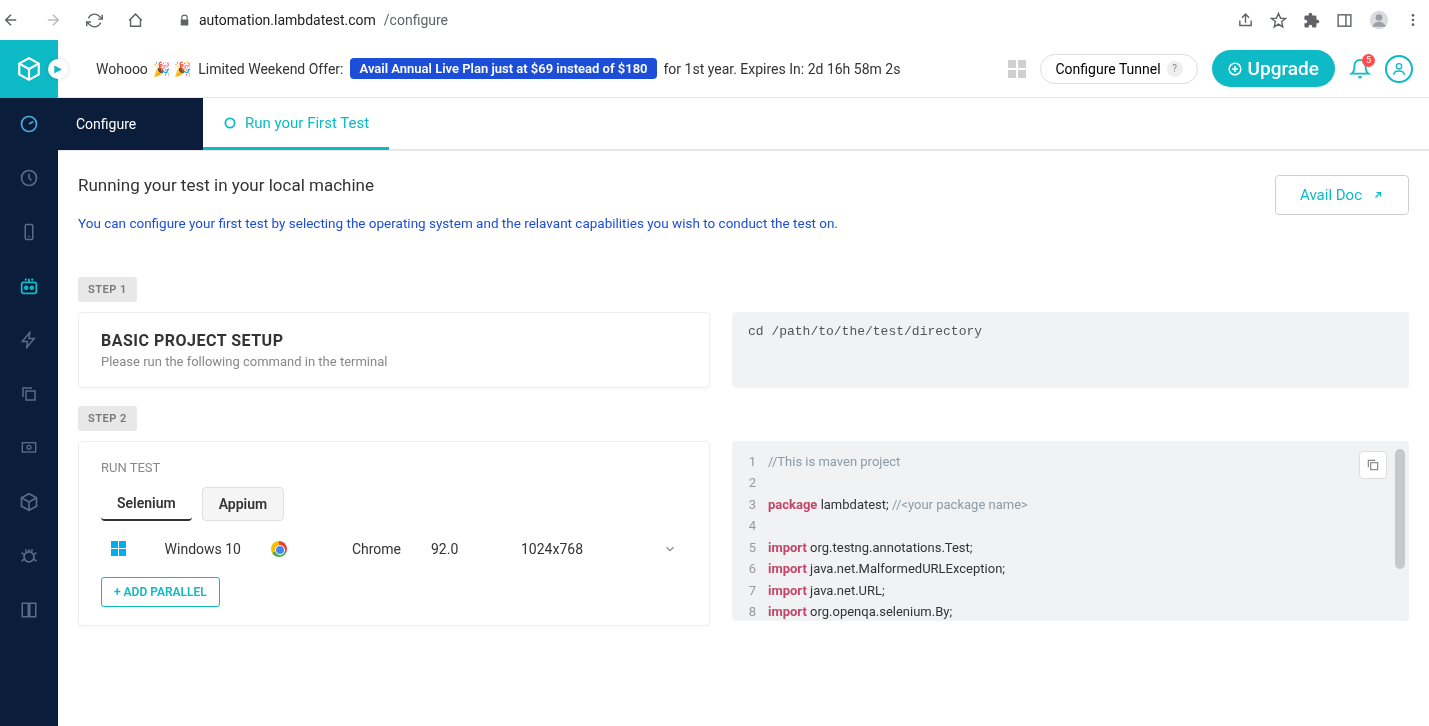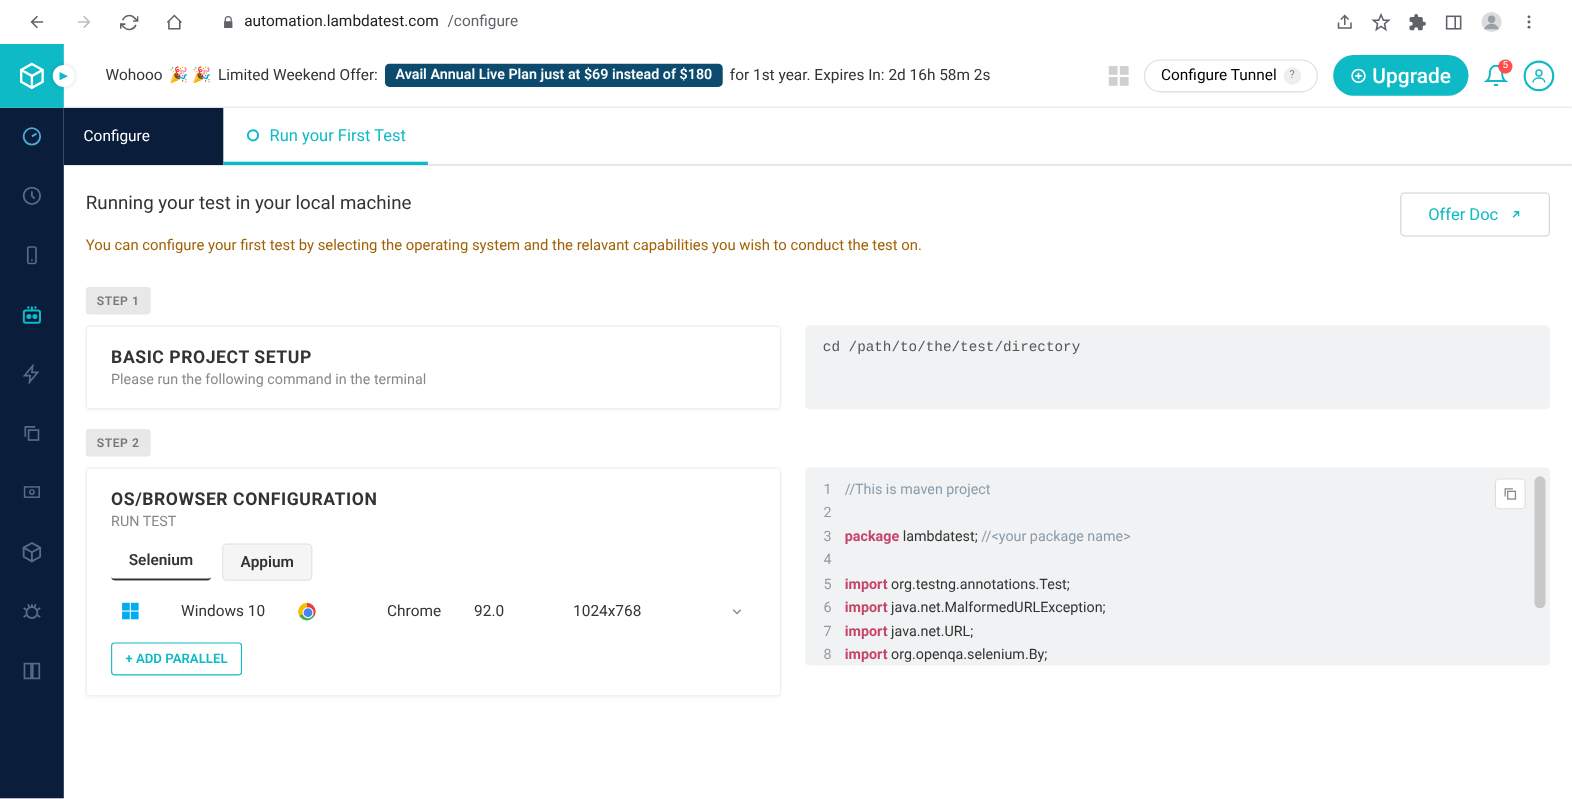--- a/index.html
+++ b/index.html
@@ -1,32 +1,32 @@
 <!DOCTYPE html>
 <html><head>
 <meta charset="utf-8">
 <style>
 * { margin: 0; padding: 0; box-sizing: border-box; font-family: -apple-system, BlinkMacSystemFont, "Segoe UI", Roboto, sans-serif; }
 body { background: #fff; color: #333; overflow: hidden; }
 
 
-.browser-bar { height: 40px; display: flex; align-items: center; padding: 0 25px; gap: 24px; background: #fff; }
+.browser-bar { height: 40px; display: flex; align-items: center; padding: 0 2px; gap: 24px; background: #fff; }
 .browser-bar .nav-icon { color: #5f6368; cursor: pointer; display: flex; align-items: center; }
 .browser-bar .nav-icon.disabled { color: #bdbdbd; }
 .url-bar { flex: 1; display: flex; align-items: center; gap: 8px; padding: 4px 10px; font-size: 14px; color: #202124; }
 .url-bar .lock { color: #5f6368; }
 .url-path { color: #5f6368; }
 .browser-right { display: flex; gap: 16px; align-items: center; color: #5f6368; padding-right: 6px; }
 
 
 .top-banner { height: 58px; display: flex; align-items: center; padding: 0 16px 0 0; border-bottom: 1px solid #e7e7e7; background: #fff; }
 .logo-box { width: 58px; height: 58px; background: #0ebac5; display: flex; align-items: center; justify-content: center; color: #fff; position: relative; }
 .logo-expand { position: absolute; right: -10px; top: 50%; transform: translateY(-50%); width: 20px; height: 20px; background: #fff; border-radius: 50%; display: flex; align-items: center; justify-content: center; color: #0ebac5; font-size: 10px; box-shadow: 0 0 4px rgba(0,0,0,0.15); }
 .banner-text { margin-left: 38px; font-size: 14px; color: #333; display: flex; align-items: center; gap: 6px; }
-.offer-pill { background: #0c4a6e; color: #fff; font-weight: 600; padding: 3px 10px; border-radius: 4px; font-size: 13px; }
+.offer-pill { background: #1d4ed8; color: #fff; font-weight: 600; padding: 3px 10px; border-radius: 4px; font-size: 13px; }
 .banner-right { margin-left: auto; display: flex; align-items: center; gap: 14px; }
 .grid-icon { display: grid; grid-template-columns: 8px 8px; grid-template-rows: 8px 8px; gap: 2px; }
 .grid-icon span { background: #d0d0d0; }
 .btn-outline { border: 1px solid #ddd; background: #fff; border-radius: 20px; padding: 6px 14px; font-size: 14px; display: flex; align-items: center; gap: 6px; cursor: pointer; }
 .btn-outline .help { width: 16px; height: 16px; border-radius: 50%; background: #eee; color: #888; font-size: 10px; display: flex; align-items: center; justify-content: center; }
 .btn-upgrade { background: #0ebac5; color: #fff; border: none; border-radius: 20px; padding: 7px 16px; font-size: 19px; font-weight: 500; display: flex; align-items: center; gap: 6px; cursor: pointer; }
 .bell-wrap { position: relative; color: #0ebac5; }
 .bell-badge { position: absolute; top: -4px; right: -4px; background: #ff4d4d; color: #fff; font-size: 9px; width: 13px; height: 13px; border-radius: 50%; display: flex; align-items: center; justify-content: center; }
 .avatar-circle { width: 28px; height: 28px; border: 2px solid #0ebac5; border-radius: 50%; display: flex; align-items: center; justify-content: center; color: #0ebac5; }
 
@@ -41,21 +41,21 @@
 .main { flex: 1; display: flex; flex-direction: column; overflow: hidden; }
 .dashboard-pill { background: #0a1e3c; color: #fff; height: 52px; width: 145px; display: flex; align-items: center; padding-left: 18px; font-size: 14px; }
 .breadcrumb-tab { padding: 0 20px; display: flex; align-items: center; gap: 8px; color: #0ebac5; font-size: 15px; border-bottom: 3px solid #0ebac5; height: 52px; margin-bottom: -1px; }
 .tabs-border { border-bottom: 1px solid #e7e7e7; flex: 1; height: 52px; }
 .bc-wrap { display: flex; border-bottom: 1px solid #e7e7e7; }
 
 .content { padding: 24px 20px 0 20px; overflow-y: auto; flex: 1; }
 .title-row { display: flex; justify-content: space-between; align-items: flex-start; }
 h1 { font-size: 26px; font-weight: 700; color: #1a1a1a; margin-bottom: 6px; }
 .subtitle { font-size: 17px; color: #333; margin-bottom: 6px; }
-.hint { font-size: 13.5px; color: #a16207; margin-bottom: 30px; }
+.hint { font-size: 13.5px; color: #1d4ed8; margin-bottom: 46px; }
 .btn-viewdoc { border: 1px solid #d0d0d0; background: #fff; color: #0ebac5; padding: 10px 24px; border-radius: 4px; font-size: 15px; display: flex; align-items: center; gap: 10px; cursor: pointer; }
 
 .step-badge { display: inline-block; background: #e8e8e8; color: #777; font-size: 11px; font-weight: 600; letter-spacing: 0.5px; padding: 6px 10px; border-radius: 3px; margin-bottom: 10px; }
 
 .two-col { display: flex; gap: 22px; margin-bottom: 18px; }
 .card { background: #fff; border: 1px solid #eee; border-radius: 4px; padding: 18px 22px; box-shadow: 0 1px 3px rgba(0,0,0,0.04); }
 .card h3 { font-size: 16px; font-weight: 700; letter-spacing: 0.5px; margin-bottom: 4px; }
 .card .sub { font-size: 13px; color: #888; }
 .card-left { width: 632px; }
 .card-right { flex: 1; }
@@ -288,21 +288,21 @@
       </div>
       <div class="tabs-border"></div>
     </div>
 
     <div class="content">
       <div class="title-row">
         <div>
           <div class="subtitle">Running your test in your local machine</div>
         </div>
         <button class="btn-viewdoc">
-          <span>Offer Doc</span>
+          <span>Avail Doc</span>
           <svg width="12" height="12" viewBox="0 0 24 24" fill="none" stroke="currentColor" stroke-width="2.5">
               <path d="M7 17L17 7M9 7h8v8"></path>
             </svg>
         </button>
       </div>
       <div class="hint">You can configure your first test by selecting the operating system and the relavant capabilities you wish to conduct the test on.</div>
 
       
       <span class="step-badge">STEP 1</span>
       <div class="two-col">
@@ -310,21 +310,20 @@
           <h3>BASIC PROJECT SETUP</h3>
           <div class="sub">Please run the following command in the terminal</div>
         </div>
         <div class="cmd-box card-right">cd /path/to/the/test/directory</div>
       </div>
 
       
       <span class="step-badge">STEP 2</span>
       <div class="two-col">
         <div class="card card-left">
-          <h3>OS/BROWSER CONFIGURATION</h3>
           <div class="sub">RUN TEST</div>
           <div class="framework-tabs">
             <div class="ftab active">Selenium</div>
             <div class="ftab inactive">Appium</div>
           </div>
           <div class="config-row">
             <div class="cfg">
               <div class="win-icon">
                   <span></span>
                   <span></span>

